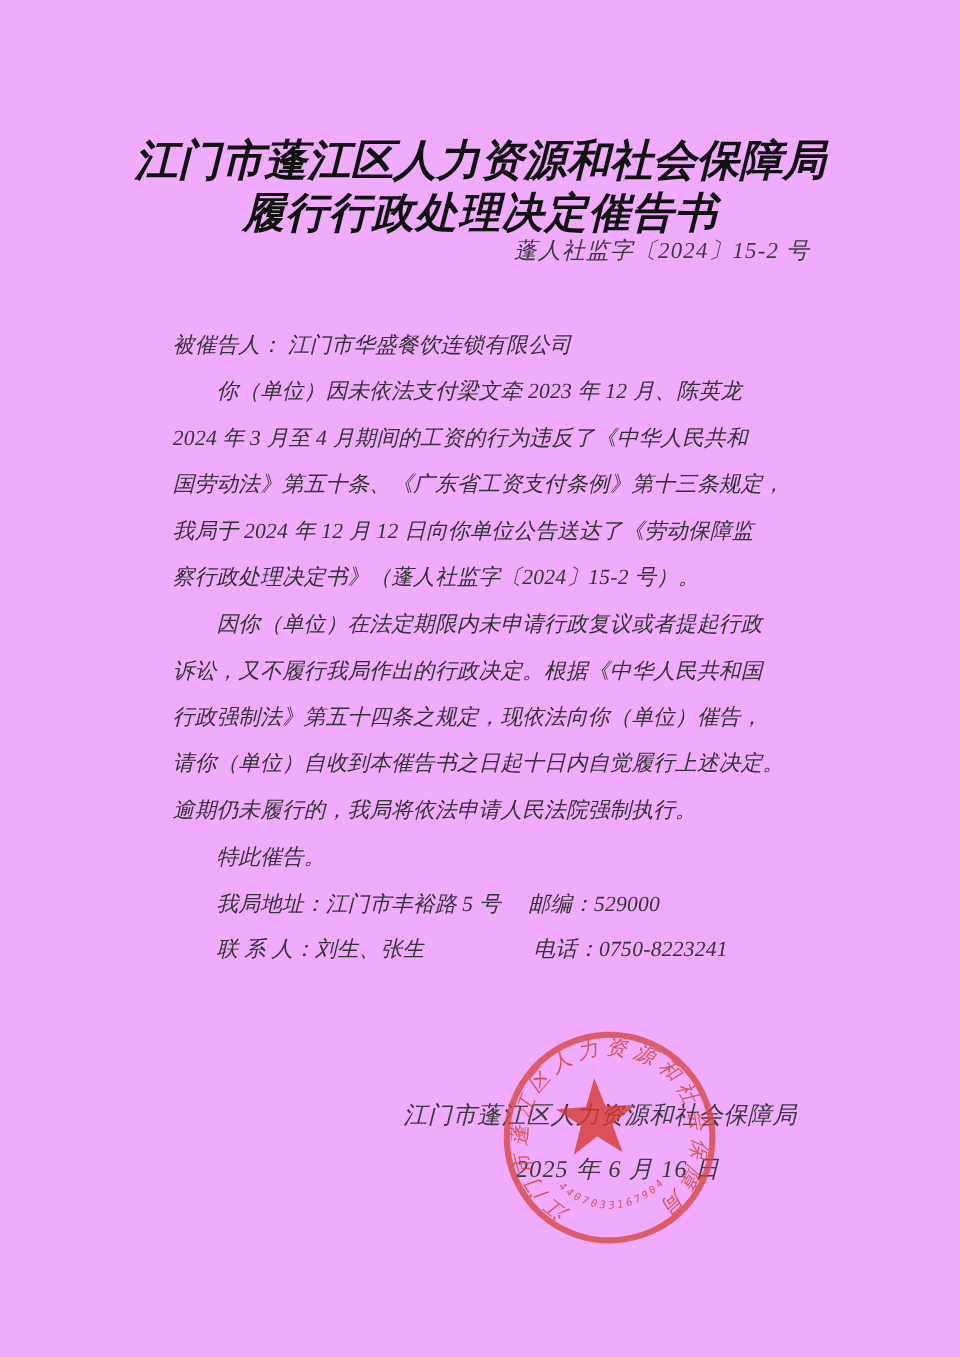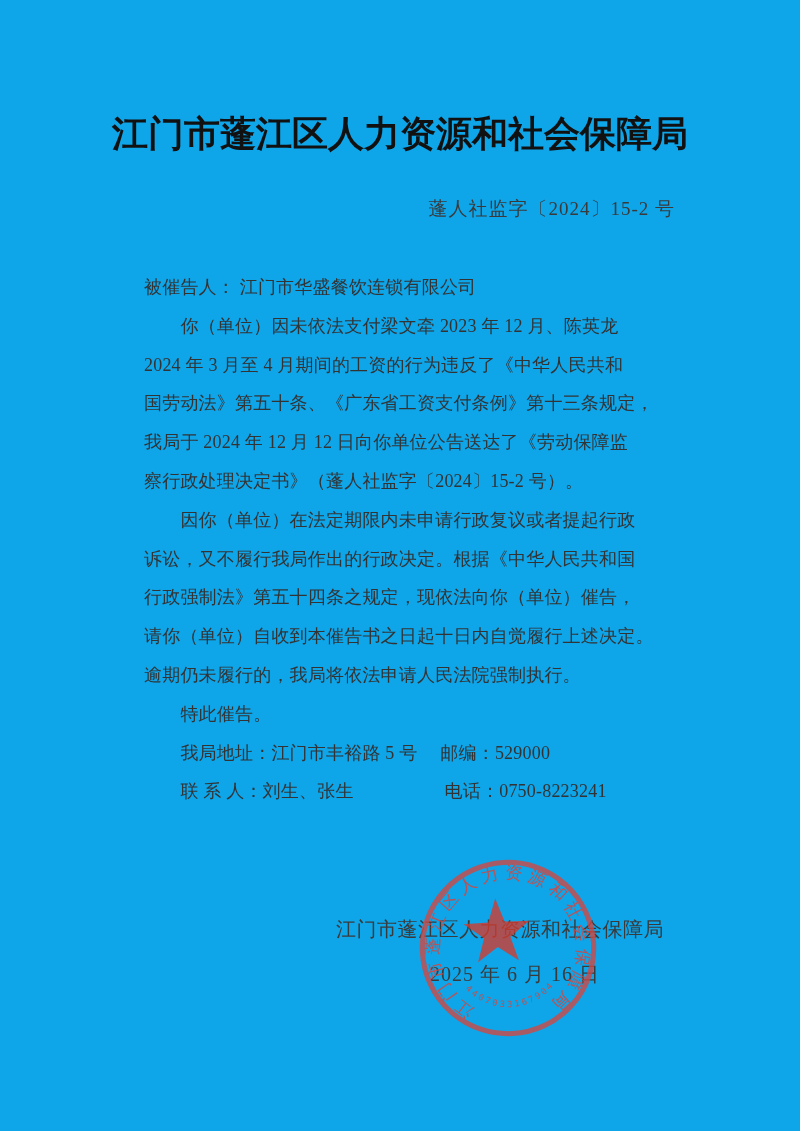--- a/index.html
+++ b/index.html
@@ -1,23 +1,24 @@
 <!DOCTYPE html>
 <html><head>
 <meta charset="utf-8">
 <style>
   html, body { margin: 0; padding: 0; background: #e8e8e8; }
   .page {
     position: relative;
     width: 800px;
     height: 1131px;
-    background: #0ea5e9;
+    background: #f0abfc;
     overflow: hidden;
     font-family: "Liberation Serif", "DejaVu Serif", serif;
     color: #2a2a2a;
+    font-style: italic;
   }
 
   
   .title-block {
     position: absolute;
     top: 112px;
     left: 0;
     width: 100%;
     text-align: center;
     font-family: "Liberation Sans", "DejaVu Sans", sans-serif;
@@ -108,20 +109,21 @@
     letter-spacing: 0.3px;
   }
 </style>
 </head>
 <body>
 
 <div class="page">
 
   <div class="title-block">
     <div class="title-line1">江门市蓬江区人力资源和社会保障局</div>
+    <div class="title-line2">履行行政处理决定催告书</div>
   </div>
 
   <div class="doc-number">蓬人社监字〔2024〕15-2 号</div>
 
   <div class="body-text"><div class="body-line">被催告人： 江门市华盛餐饮连锁有限公司</div><div class="body-line">　　你（单位）因未依法支付梁文牵 2023 年 12 月、陈英龙</div><div class="body-line">2024 年 3 月至 4 月期间的工资的行为违反了《中华人民共和</div><div class="body-line">国劳动法》第五十条、《广东省工资支付条例》第十三条规定，</div><div class="body-line">我局于 2024 年 12 月 12 日向你单位公告送达了《劳动保障监</div><div class="body-line">察行政处理决定书》（蓬人社监字〔2024〕15-2 号）。</div><div class="body-line">　　因你（单位）在法定期限内未申请行政复议或者提起行政</div><div class="body-line">诉讼，又不履行我局作出的行政决定。根据《中华人民共和国</div><div class="body-line">行政强制法》第五十四条之规定，现依法向你（单位）催告，</div><div class="body-line">请你（单位）自收到本催告书之日起十日内自觉履行上述决定。</div><div class="body-line">逾期仍未履行的，我局将依法申请人民法院强制执行。</div><div class="body-line">　　特此催告。</div><div class="body-line">　　我局地址：江门市丰裕路 5 号　 邮编：529000</div><div class="body-line">　　联 系 人：刘生、张生　　　　　电话：0750-8223241</div></div>
 
   <div class="sig-agency">江门市蓬江区人力资源和社会保障局</div>
   <div class="sig-date">2025 年 6 月 16 日</div>
 
   <svg class="seal" viewBox="0 0 200 200" aria-hidden="true">

